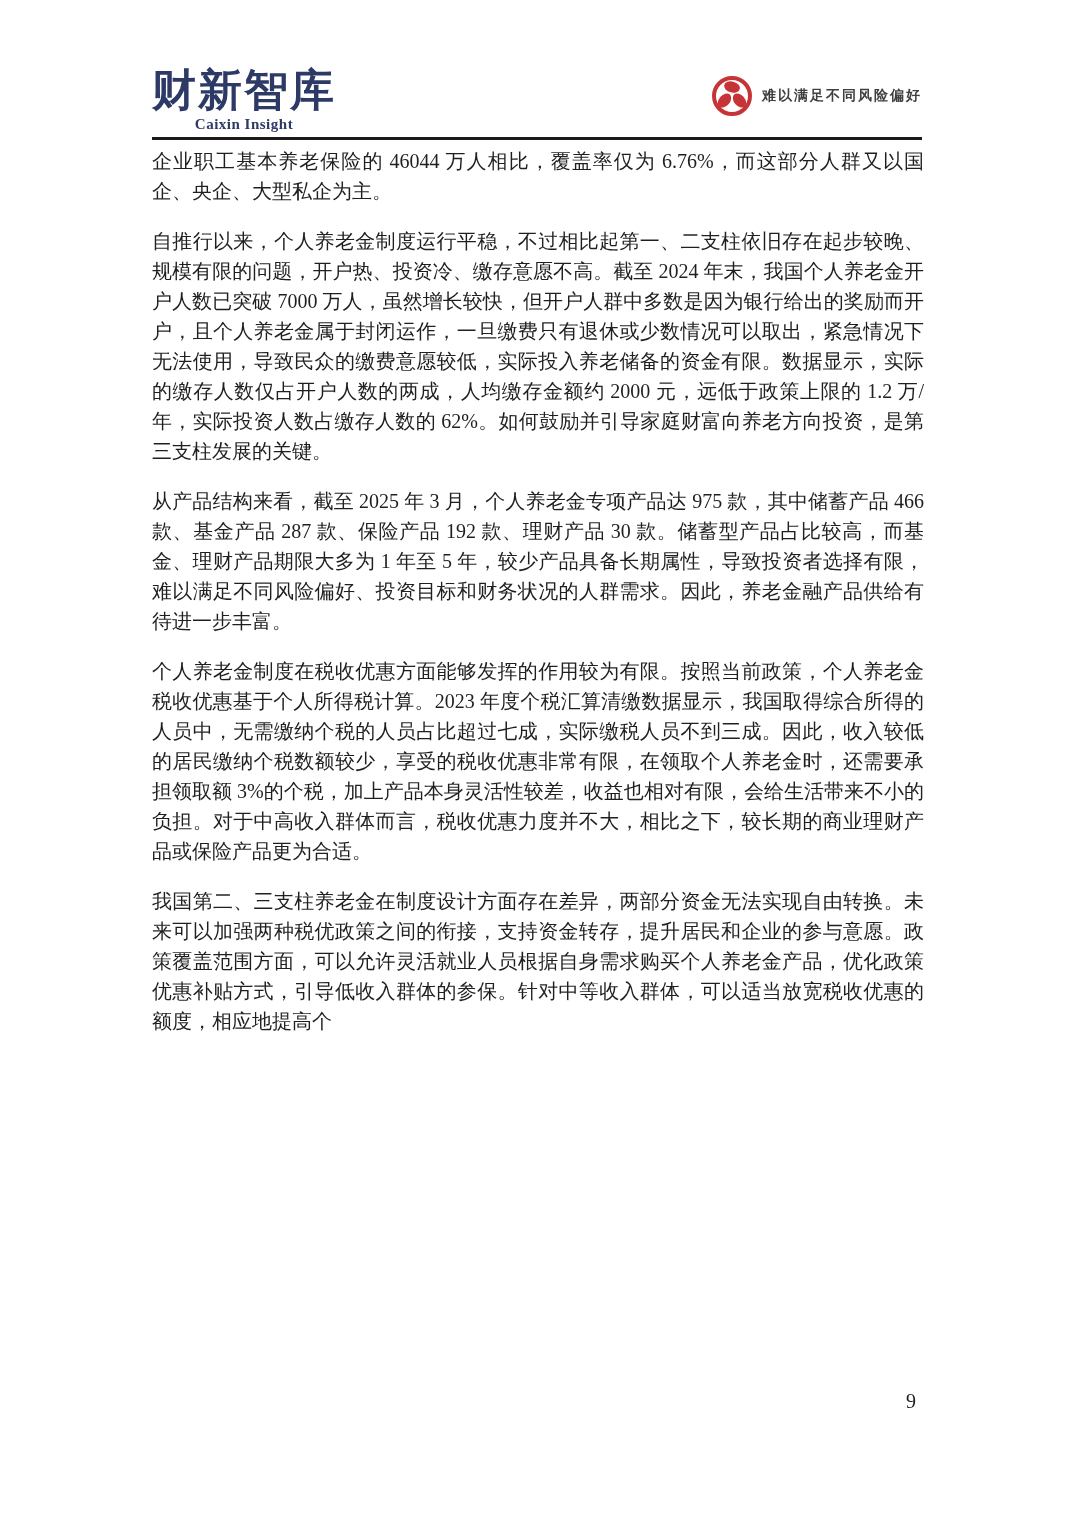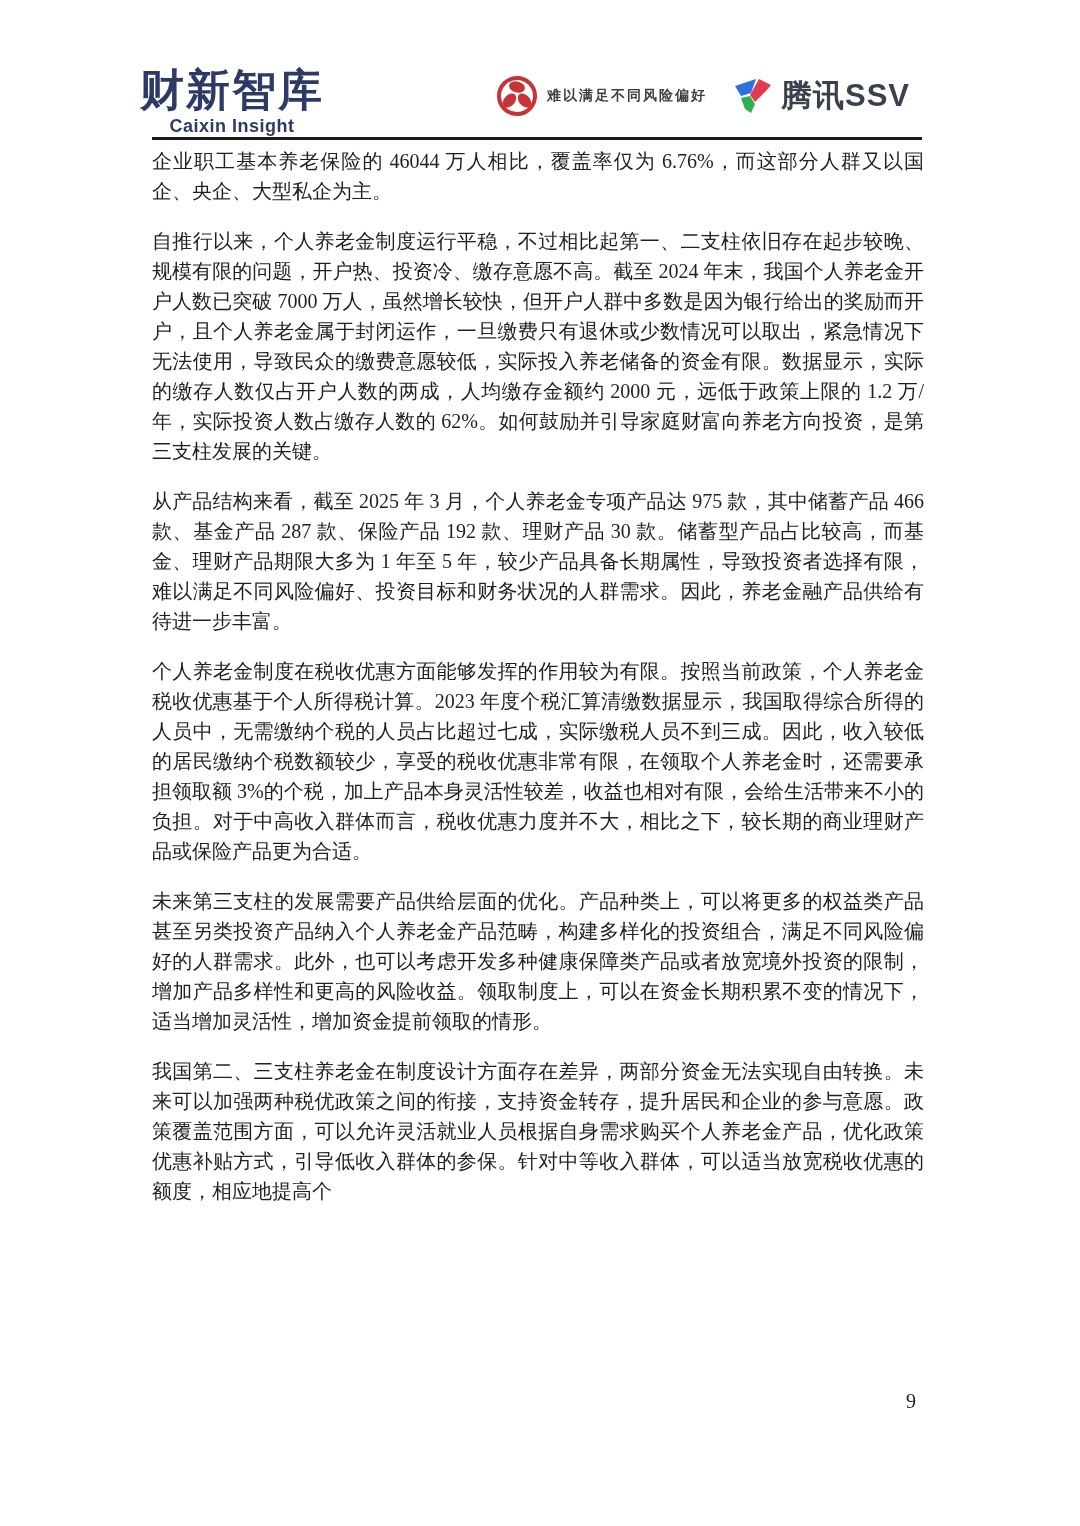--- a/index.html
+++ b/index.html
@@ -10,39 +10,39 @@
     height: 1526px;
     margin: 0 auto;
     background: #ffffff;
     overflow: hidden;
     font-family: "Liberation Serif", "DejaVu Serif", serif;
   }
 
   
   .header {
     position: absolute;
-    left: 140px;
+    left: 152px;
     top: 66px;
     width: 770px;
     display: flex;
     justify-content: space-between;
     align-items: flex-start;
   }
   .caixin-logo { display: flex; flex-direction: column; align-items: center; }
   .caixin-logo .logo-text {
     font-family: "Liberation Sans", "DejaVu Sans", sans-serif;
     font-weight: 900;
     font-size: 44px;
     line-height: 48px;
     letter-spacing: 2px;
     color: #2e3a66;
   }
   .caixin-logo .logo-subtext {
-    font-family: Liberation Sans, sans-serif;
-    font-size: 18px;
+    font-family: Liberation Serif, serif;
+    font-size: 15px;
     font-weight: 600;
     color: #2e3a66;
     margin-top: 2px;
     letter-spacing: 0.5px;
   }
   .right-logos { display: flex; align-items: center; margin-top: 8px; }
   .foundation { display: flex; align-items: center; }
   .foundation-label {
     font-family: "Liberation Serif", "DejaVu Serif", serif;
     font-size: 14px;
@@ -115,40 +115,29 @@
           <svg width="44" height="44" viewBox="0 0 44 44">
             <circle cx="22" cy="22" r="18" fill="none" stroke="#c63438" stroke-width="4"></circle>
             <ellipse cx="22" cy="13" rx="8" ry="5.5" fill="#c63438" transform="rotate(14 22 13)"></ellipse>
             <ellipse cx="14.5" cy="26.5" rx="8" ry="5.5" fill="#c63438" transform="rotate(130 14.5 26.5)"></ellipse>
             <ellipse cx="29.5" cy="26.5" rx="8" ry="5.5" fill="#c63438" transform="rotate(-130 29.5 26.5)"></ellipse>
           </svg>
         </span>
         <span class="foundation-label">难以满足不同风险偏好</span>
       </div>
 
-      <div class="tencent">
-        <span class="ssv-mark">
-          <svg width="40" height="38" viewBox="0 0 40 38">
-            <polygon points="2,9 23,2 18,16 8,19" fill="#2d6fdf"></polygon>
-            <polygon points="26,2 38,8 33,14 22,25 17,18" fill="#e23a52"></polygon>
-            <polygon points="8,21 17,19 22,27 18,36 12,32" fill="#2fae4e"></polygon>
-          </svg>
-        </span>
-        <span class="tencent-label">腾讯SSV</span>
-      </div>
 
     </div>
   </div>
 
   <div class="divider"></div>
 
   <div class="content">
       <p>企业职工基本养老保险的 46044 万人相比，覆盖率仅为 6.76%，而这部分人群又以国企、央企、大型私企为主。</p>
       <p>自推行以来，个人养老金制度运行平稳，不过相比起第一、二支柱依旧存在起步较晚、规模有限的问题，开户热、投资冷、缴存意愿不高。截至 2024 年末，我国个人养老金开户人数已突破 7000 万人，虽然增长较快，但开户人群中多数是因为银行给出的奖励而开户，且个人养老金属于封闭运作，一旦缴费只有退休或少数情况可以取出，紧急情况下无法使用，导致民众的缴费意愿较低，实际投入养老储备的资金有限。数据显示，实际的缴存人数仅占开户人数的两成，人均缴存金额约 2000 元，远低于政策上限的 1.2 万/年，实际投资人数占缴存人数的 62%。如何鼓励并引导家庭财富向养老方向投资，是第三支柱发展的关键。</p>
       <p>从产品结构来看，截至 2025 年 3 月，个人养老金专项产品达 975 款，其中储蓄产品 466 款、基金产品 287 款、保险产品 192 款、理财产品 30 款。储蓄型产品占比较高，而基金、理财产品期限大多为 1 年至 5 年，较少产品具备长期属性，导致投资者选择有限，难以满足不同风险偏好、投资目标和财务状况的人群需求。因此，养老金融产品供给有待进一步丰富。</p>
       <p>个人养老金制度在税收优惠方面能够发挥的作用较为有限。按照当前政策，个人养老金税收优惠基于个人所得税计算。2023 年度个税汇算清缴数据显示，我国取得综合所得的人员中，无需缴纳个税的人员占比超过七成，实际缴税人员不到三成。因此，收入较低的居民缴纳个税数额较少，享受的税收优惠非常有限，在领取个人养老金时，还需要承担领取额 3%的个税，加上产品本身灵活性较差，收益也相对有限，会给生活带来不小的负担。对于中高收入群体而言，税收优惠力度并不大，相比之下，较长期的商业理财产品或保险产品更为合适。</p>
-      <p>未来第三支柱的发展需要产品供给层面的优化。产品种类上，可以将更多的权益类产品甚至另类投资产品纳入个人养老金产品范畴，构建多样化的投资组合，满足不同风险偏好的人群需求。此外，也可以考虑开发多种健康保障类产品或者放宽境外投资的限制，增加产品多样性和更高的风险收益。领取制度上，可以在资金长期积累不变的情况下，适当增加灵活性，增加资金提前领取的情形。</p>
       <p>我国第二、三支柱养老金在制度设计方面存在差异，两部分资金无法实现自由转换。未来可以加强两种税优政策之间的衔接，支持资金转存，提升居民和企业的参与意愿。政策覆盖范围方面，可以允许灵活就业人员根据自身需求购买个人养老金产品，优化政策优惠补贴方式，引导低收入群体的参保。针对中等收入群体，可以适当放宽税收优惠的额度，相应地提高个</p>
     </div>
 
   <div class="page-number">9</div>
 
 </div>
 
 </body></html>

